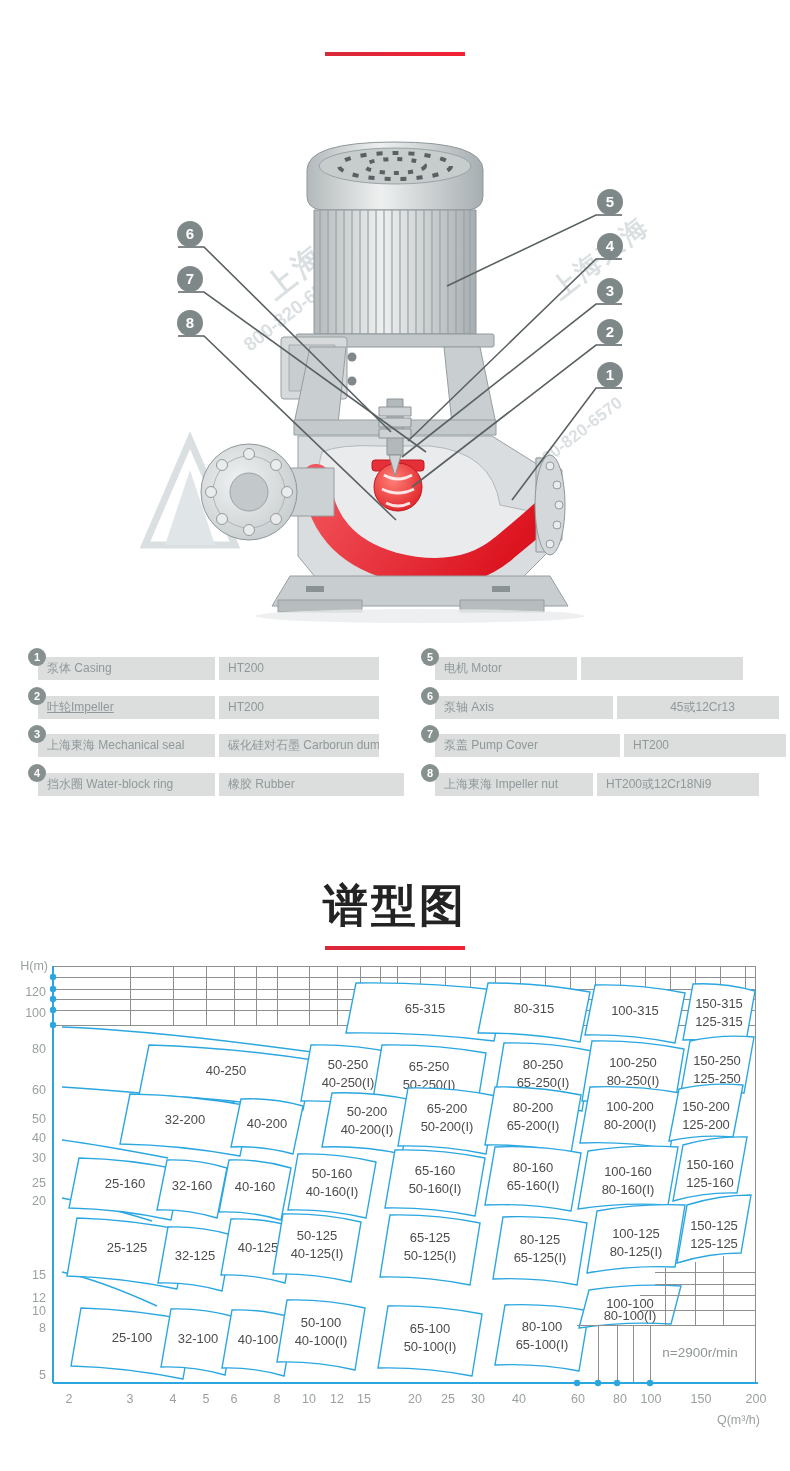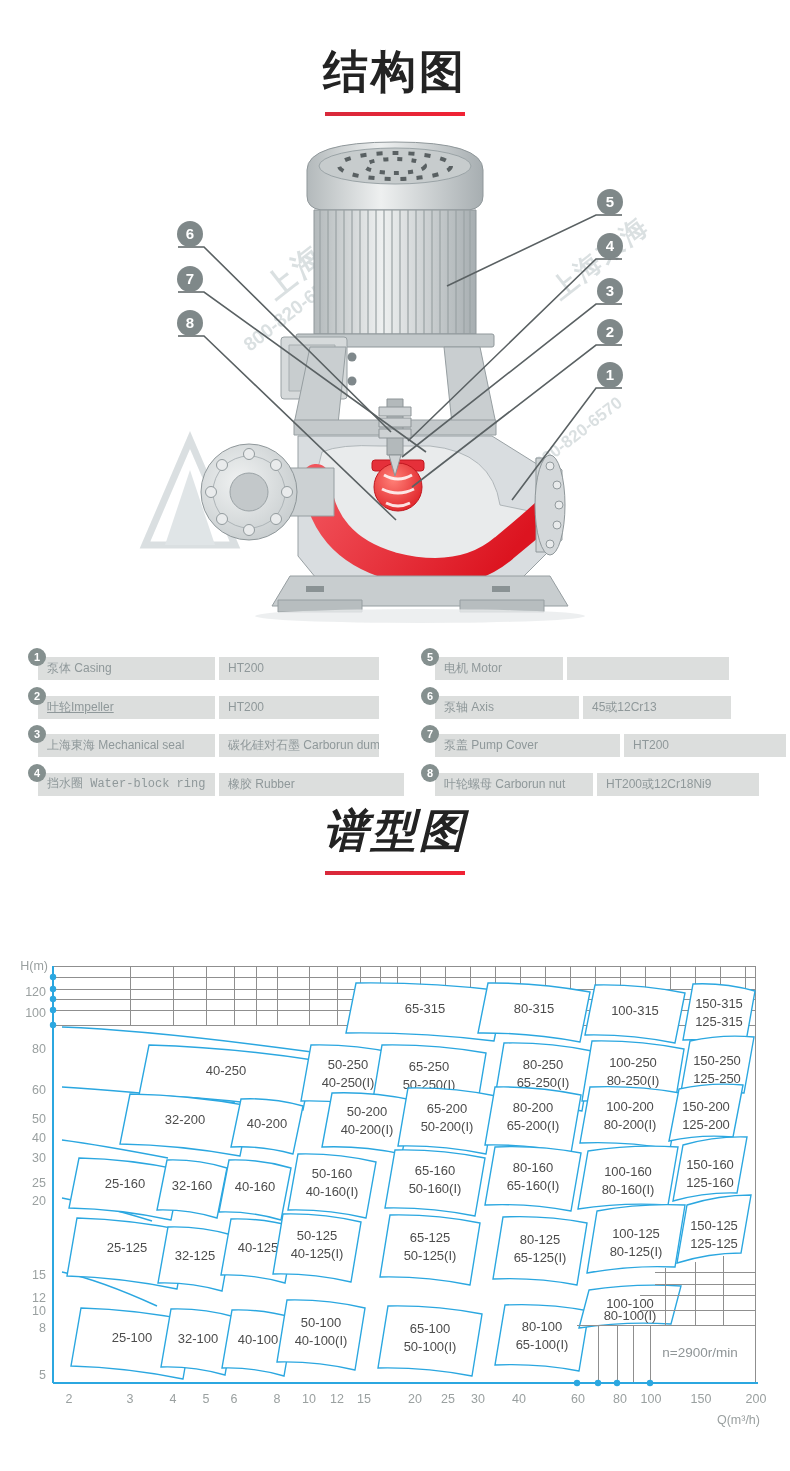--- a/index.html
+++ b/index.html
@@ -25,21 +25,20 @@
   .note{fill:#8f9597;font-size:13.5px;font-family:"Liberation Sans",sans-serif;}
   .callout-line{stroke:#5a6163;stroke-width:1.6;fill:none;}
   .callout-circle{fill:#7f8889;}
   .callout-num{fill:#ffffff;font-size:15px;font-weight:bold;font-family:"Liberation Sans",sans-serif;}
   .wm{fill:#a9b6ba;opacity:.42;font-weight:bold;}
 </style>
 </head>
 <body>
 
 <div class="section-title" style="top:42px;">
-  <h1>结构图</h1>
   <div class="title-bar"></div>
 </div>
 
 <svg id="structure-svg" width="790" height="640" viewBox="0 0 790 640">
   <defs>
     <linearGradient id="gBody" x1="0" y1="0" x2="1" y2="0">
       <stop offset="0" stop-color="#b3b9bb"></stop>
         <stop offset="0.42" stop-color="#eef0f0"></stop>
         <stop offset="1" stop-color="#a7aeb1"></stop>
     </linearGradient>
@@ -167,30 +166,30 @@
       <path d="M178,336 L204,336 L396,520" class="callout-line"></path>
       <circle cx="190" cy="323" r="13" class="callout-circle"></circle>
       <text x="190" y="328" text-anchor="middle" class="callout-num">8</text>
     </g>
 </svg>
 
 <div id="tables-left" class="parts-table" style="left:28px;top:646px;">
     <div class="parts-row" style="top: 11px;"><div class="parts-badge">1</div><div class="parts-cell" style="width: 177px; margin-left: 10px;">泵体 Casing</div><div class="parts-cell" style="width: 160px;">HT200</div></div>
     <div class="parts-row" style="top: 50px;"><div class="parts-badge">2</div><div class="parts-cell" style="width: 177px; margin-left: 10px; text-decoration: underline;">叶轮Impeller</div><div class="parts-cell" style="width: 160px;">HT200</div></div>
     <div class="parts-row" style="top: 88px;"><div class="parts-badge">3</div><div class="parts-cell" style="width: 177px; margin-left: 10px;">上海東海 Mechanical seal</div><div class="parts-cell" style="width: 160px;">碳化硅对石墨 Carborun dum</div></div>
-    <div class="parts-row" style="top: 127px;"><div class="parts-badge">4</div><div class="parts-cell" style="width: 177px; margin-left: 10px; font-family: Liberation Mono, monospace;">挡水圈 Water-block ring</div><div class="parts-cell" style="width: 185px;">橡胶 Rubber</div></div>
+    <div class="parts-row" style="top: 127px;"><div class="parts-badge">4</div><div class="parts-cell" style="width: 177px; margin-left: 10px;">挡水圈 Water-block ring</div><div class="parts-cell" style="width: 185px;">橡胶 Rubber</div></div>
   </div>
 <div id="tables-right" class="parts-table" style="left:421px;top:646px;">
-    <div class="parts-row" style="top: 11px;"><div class="parts-badge">5</div><div class="parts-cell" style="width: 128px; margin-left: 14px;">电机 Motor</div><div class="parts-cell" style="width: 162px;"></div></div>
-    <div class="parts-row" style="top: 50px;"><div class="parts-badge">6</div><div class="parts-cell" style="width: 144px; margin-left: 14px;">泵轴 Axis</div><div class="parts-cell" style="width: 148px;">45或12Cr13</div></div>
+    <div class="parts-row" style="top: 11px;"><div class="parts-badge">5</div><div class="parts-cell" style="width: 142px; margin-left: 14px;">电机 Motor</div><div class="parts-cell" style="width: 162px;"></div></div>
+    <div class="parts-row" style="top: 50px;"><div class="parts-badge">6</div><div class="parts-cell" style="width: 178px; margin-left: 14px;">泵轴 Axis</div><div class="parts-cell" style="width: 162px; text-align: center;">45或12Cr13</div></div>
     <div class="parts-row" style="top: 88px;"><div class="parts-badge">7</div><div class="parts-cell" style="width: 185px; margin-left: 14px;">泵盖 Pump Cover</div><div class="parts-cell" style="width: 162px;">HT200</div></div>
-    <div class="parts-row" style="top: 127px;"><div class="parts-badge">8</div><div class="parts-cell" style="width: 158px; margin-left: 14px;">叶轮螺母 Carborun nut</div><div class="parts-cell" style="width: 162px;">HT200或12Cr18Ni9</div></div>
+    <div class="parts-row" style="top: 127px;"><div class="parts-badge">8</div><div class="parts-cell" style="width: 158px; margin-left: 14px;">上海東海 Impeller nut</div><div class="parts-cell" style="width: 162px;">HT200或12Cr18Ni9</div></div>
   </div>
 
-<div class="section-title" style="top:801px;font-style:italic;">
+<div class="section-title" style="top:876px;">
   <h1>谱型图</h1>
   <div class="title-bar"></div>
 </div>
 
 <svg id="chart-svg" width="790" height="531" viewBox="0 940 790 531">
     <g shape-rendering="crispEdges">
       <line x1="53" y1="966" x2="755" y2="966" class="gl"></line>
       <line x1="53" y1="977" x2="755" y2="977" class="gl"></line>
       <line x1="53" y1="989" x2="755" y2="989" class="gl"></line>
       <line x1="53" y1="999" x2="755" y2="999" class="gl"></line>

